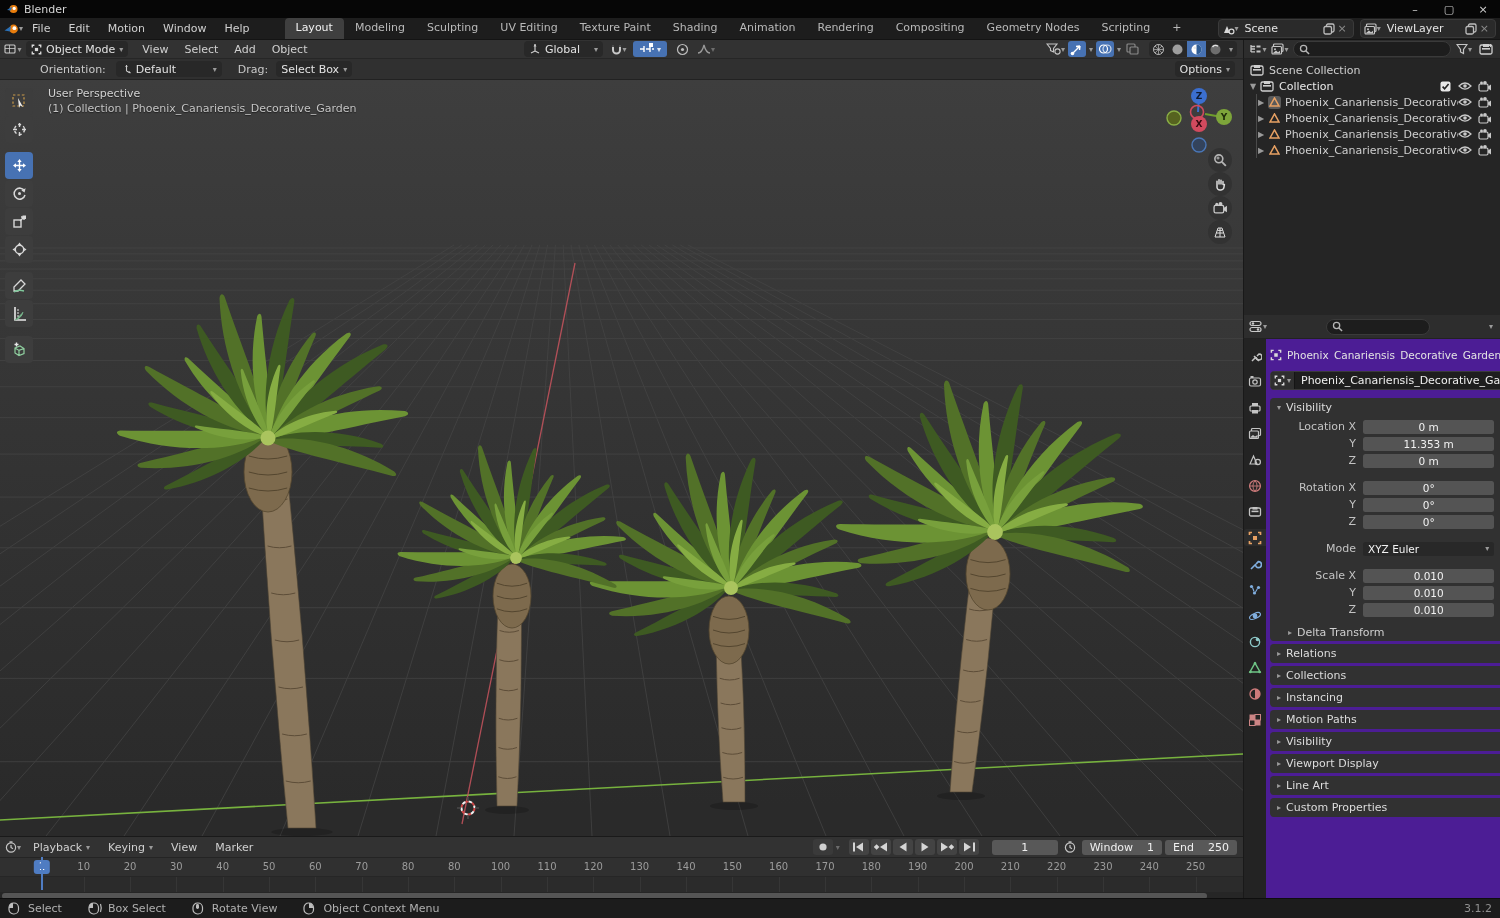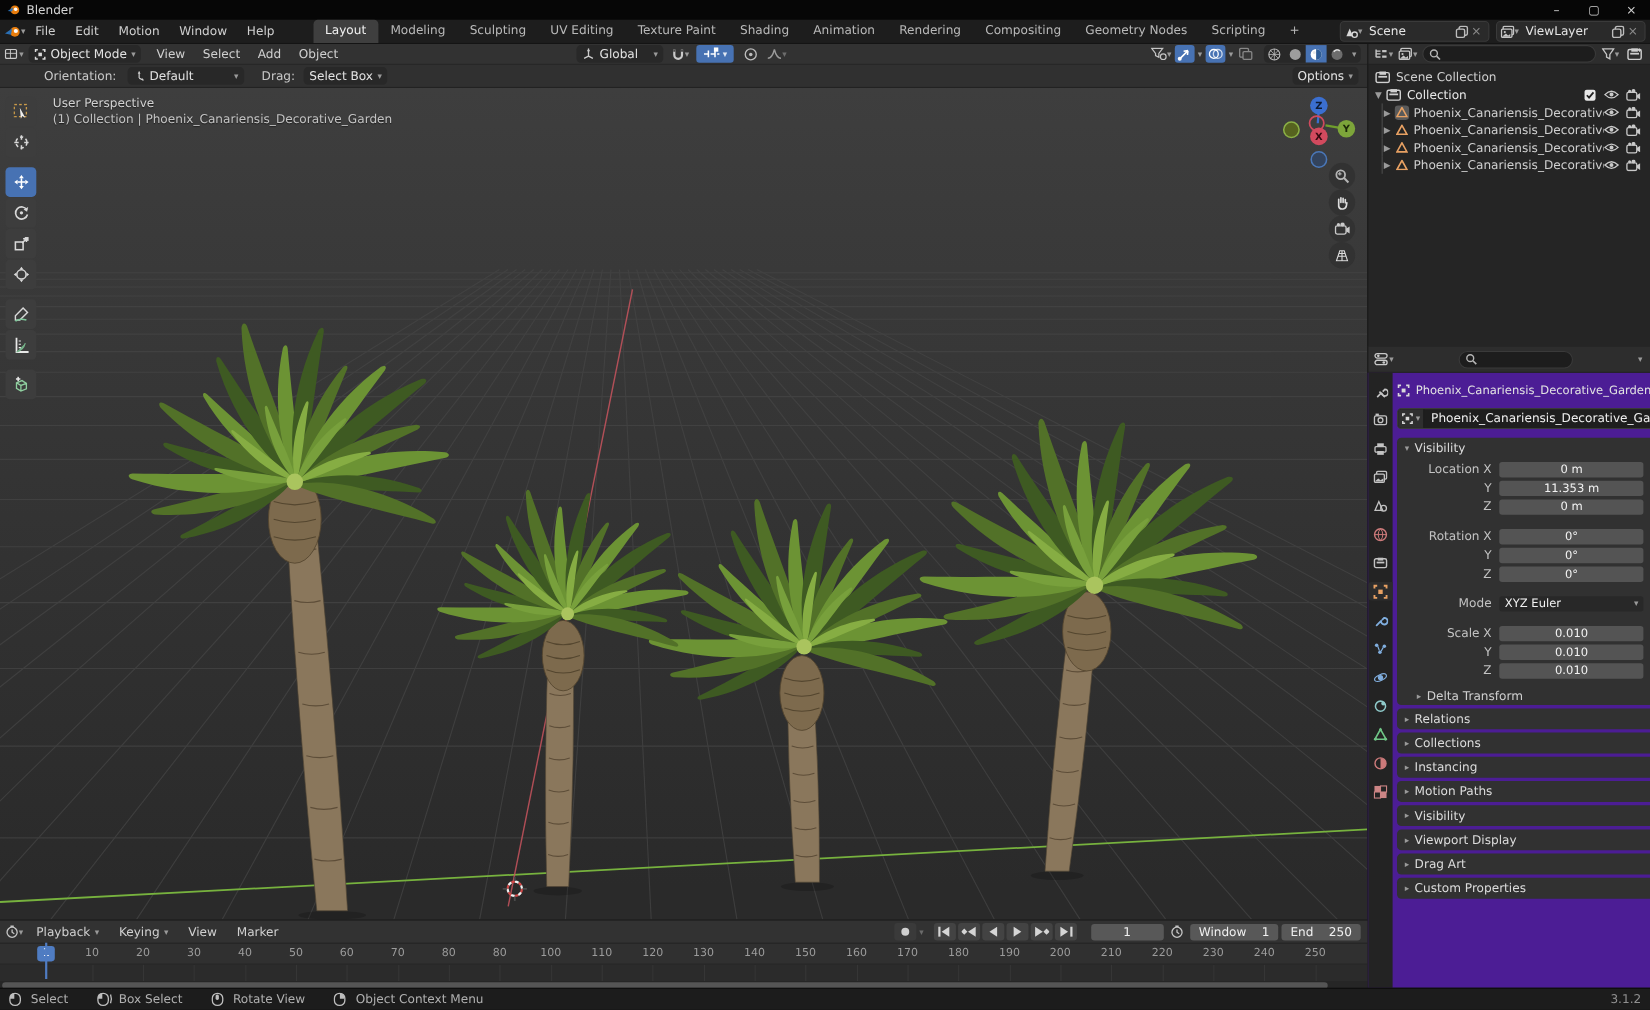--- a/index.html
+++ b/index.html
@@ -1081,21 +1081,21 @@
           </div>
           <div class="panel">
             <div class="panel-h">
               <span class="chev">▸</span>
               <span>Viewport Display</span>
             </div>
           </div>
           <div class="panel">
             <div class="panel-h">
               <span class="chev">▸</span>
-              <span>Drag Art</span>
+              <span>Line Art</span>
             </div>
           </div>
           <div class="panel">
             <div class="panel-h">
               <span class="chev">▸</span>
               <span>Custom Properties</span>
             </div>
           </div>
         </div>
     </div>

